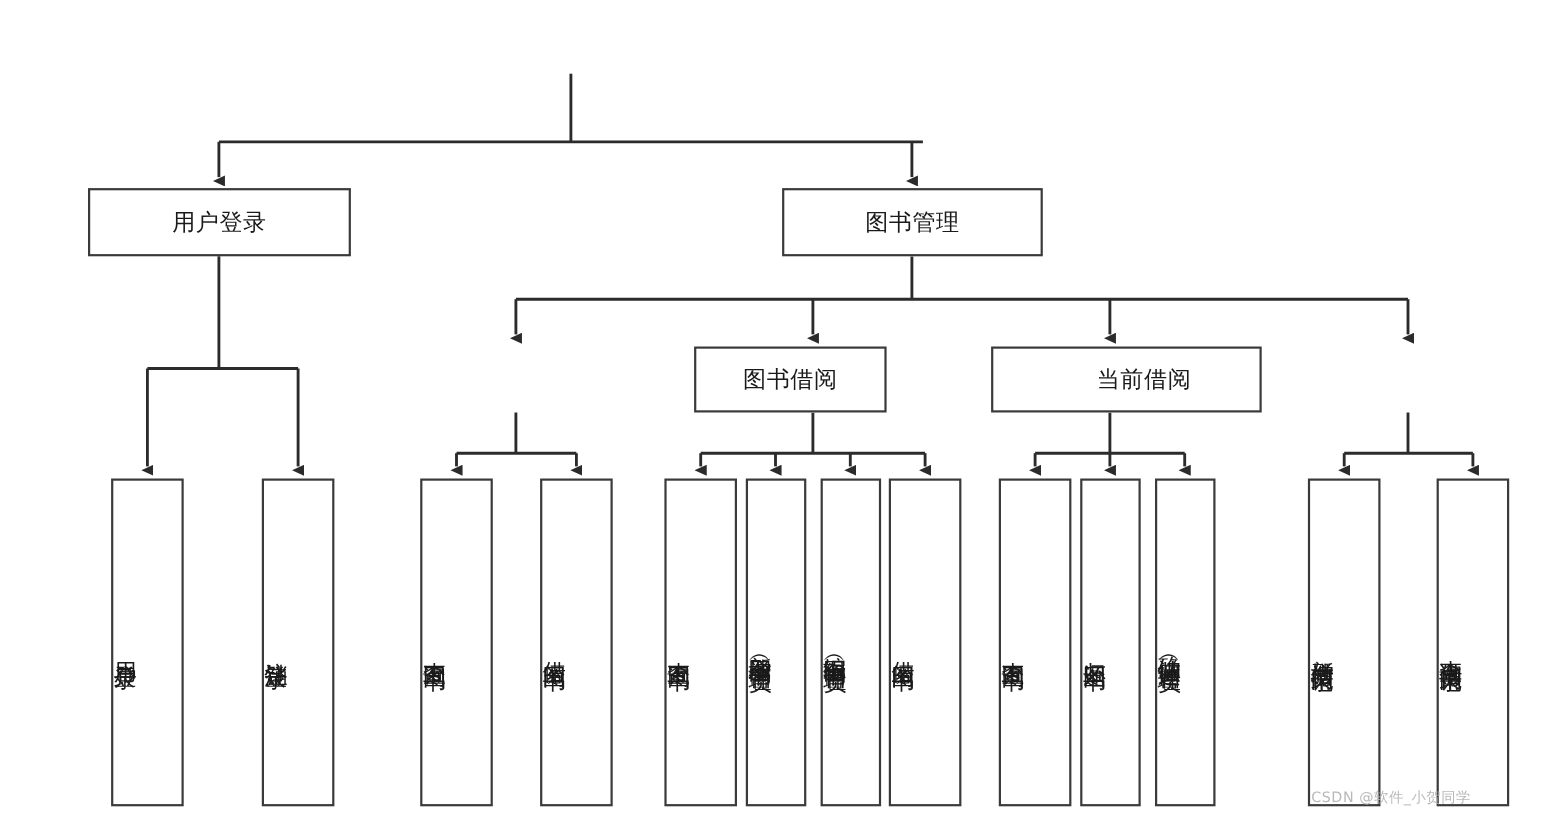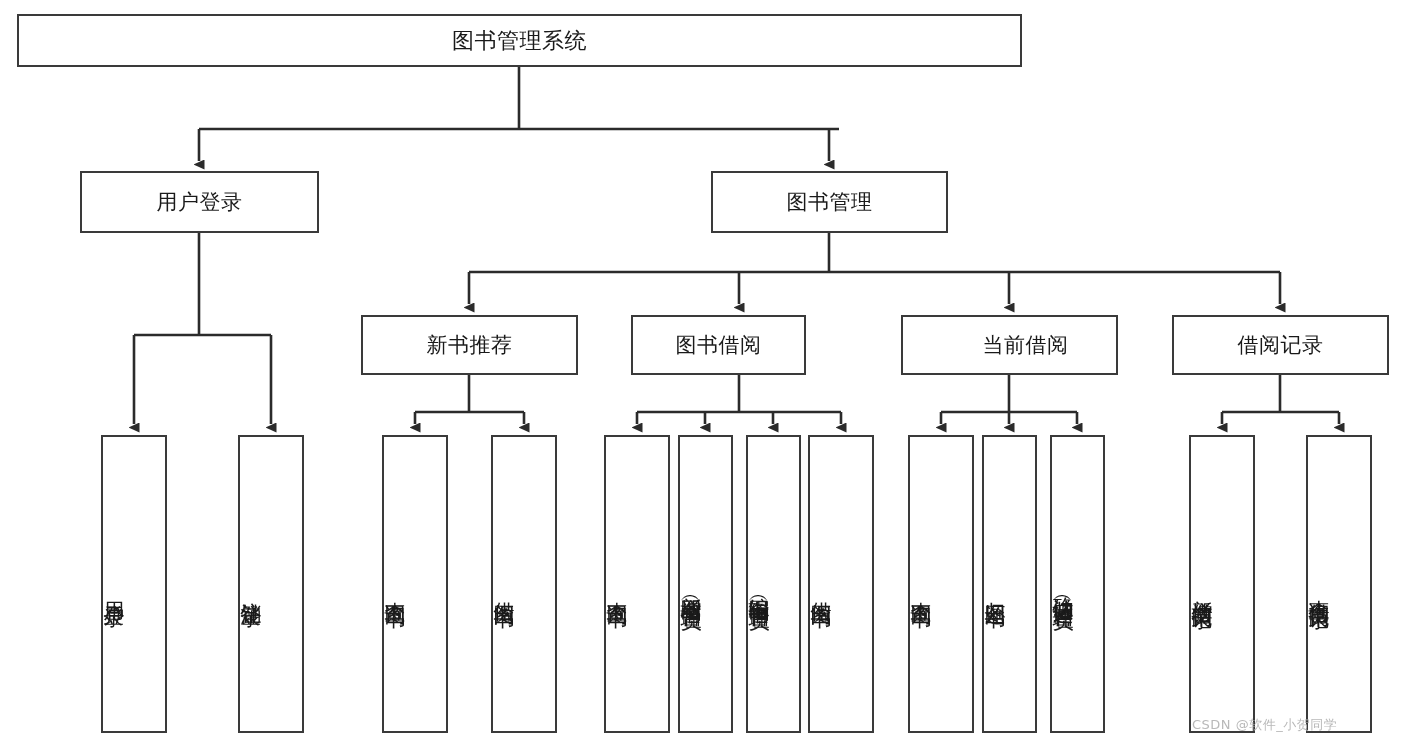--- a/index.html
+++ b/index.html
@@ -119,47 +119,38 @@
       <path d="M1009,412 L1009,424" marker-end="url(#arrow)"></path>
       <path d="M1077,412 L1077,424" marker-end="url(#arrow)"></path>
 
       <path d="M1280,375 L1280,412"></path>
       <path d="M1222,412 L1339,412"></path>
       <path d="M1222,412 L1222,424" marker-end="url(#arrow)"></path>
       <path d="M1339,412 L1339,424" marker-end="url(#arrow)"></path>
     </g>
   </svg>
 
-  <div class="node horiz root" style="left:17px; top:14px; width:1005px; height:53px;">
-    <span class="label">图书管理系统</span>
-  </div>
 
   <div class="node horiz" style="left:80px; top:171px; width:239px; height:62px;">
     <span class="label">用户登录</span>
   </div>
 
   <div class="node horiz" style="left:711px; top:171px; width:237px; height:62px;justify-content:center;">
     <span class="label">图书管理</span>
   </div>
 
-  <div class="node horiz" style="left:361px; top:315px; width:217px; height:60px;">
-    <span class="label">新书推荐</span>
-  </div>
 
   <div class="node horiz" style="left:631px; top:315px; width:175px; height:60px;">
     <span class="label">图书借阅</span>
   </div>
 
-  <div class="node horiz" style="left:901px; top:315px; width:217px; height:60px;padding-left:32px;">
+  <div class="node horiz" style="left:901px; top:315px; width:246px; height:60px;padding-left:32px;">
     <span class="label">当前借阅</span>
   </div>
 
-  <div class="node horiz" style="left:1172px; top:315px; width:217px; height:60px;">
-    <span class="label">借阅记录</span>
-  </div>
 
   <div class="node vert" style="left:101px; top:435px; width:66px; height:298px;">
     <span class="label">用户登录</span>
   </div>
 
   <div class="node vert" style="left:238px; top:435px; width:66px; height:298px;">
     <span class="label">注销登录</span>
   </div>
 
   <div class="node vert" style="left:382px; top:435px; width:66px; height:298px;">

